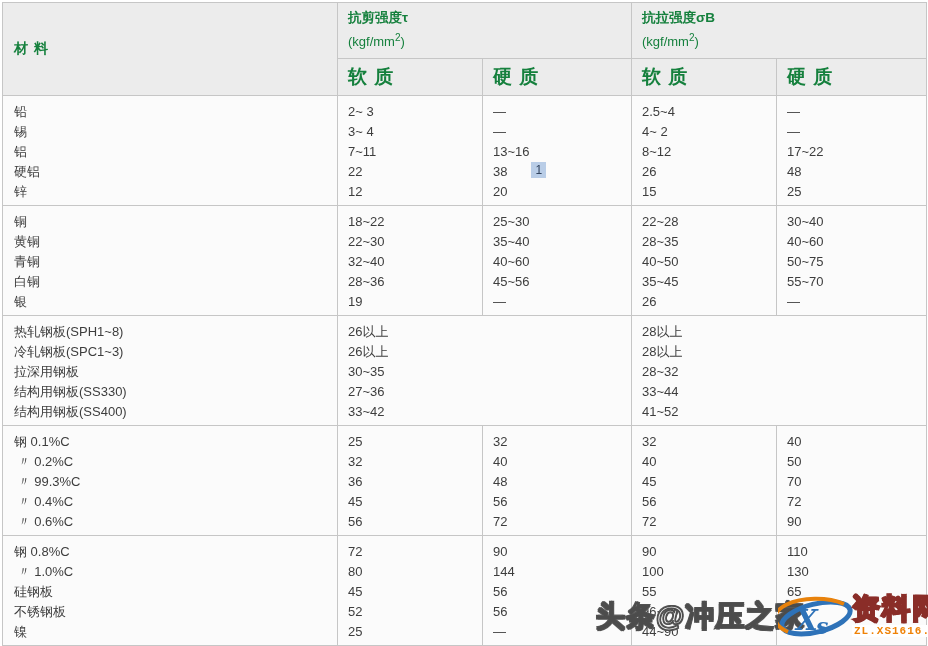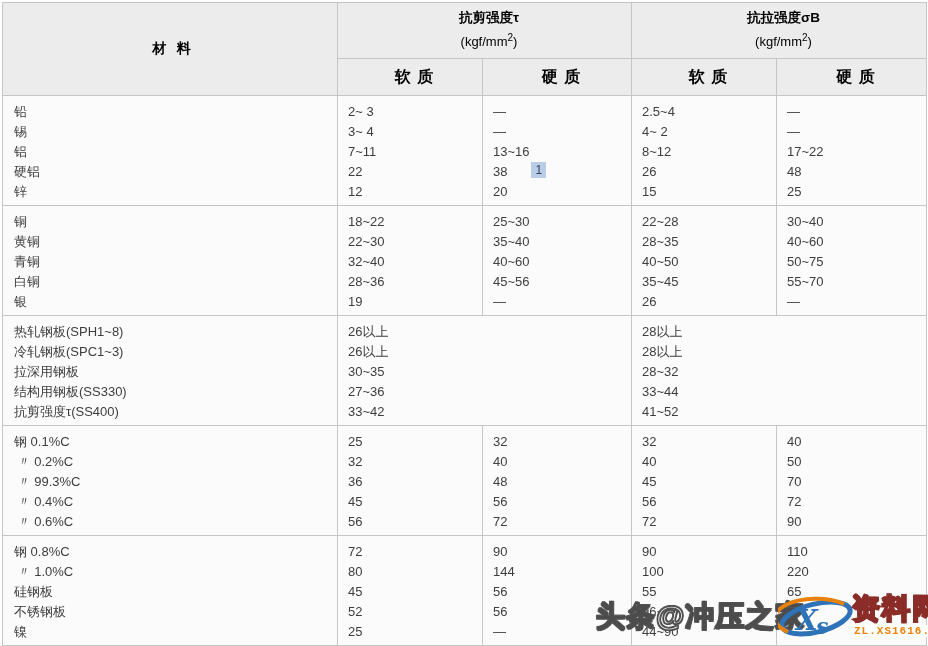--- a/index.html
+++ b/index.html
@@ -2,27 +2,27 @@
 <html><head>
 <meta charset="utf-8">
 <style>
   html,body{margin:0;padding:0;background:#ffffff;}
   body{font-family:"Liberation Sans","DejaVu Sans",sans-serif;color:#3d3d3d;}
   .page{position:relative;width:928px;height:646px;overflow:hidden;background:#ffffff;}
 
   table.data-table{border-collapse:collapse;table-layout:fixed;width:924px;margin:2px;}
   .data-table th,.data-table td{border:1px solid #c6c6c6;}
 
-  thead th{background:#ececec;text-align:center;font-size:13px;font-weight:bold;color:#000000;vertical-align:middle;}
-  th.material-head{padding-left:5px;font-size:14px;letter-spacing:1px;font-family:Liberation Mono, monospace;}
+  thead th{background:#ececec;text-align:left;font-size:13px;font-weight:bold;color:#15803d;vertical-align:middle;}
+  th.material-head{padding-left:11px;font-size:14px;letter-spacing:1px;}
   th.group-head{padding-left:10px;height:53px;}
   th.group-head .g-title{display:block;line-height:20px;font-size:13.5px;}
   th.group-head .g-unit{display:block;line-height:20px;font-size:13px;font-weight:normal;}
   th.group-head sup{font-size:10px;}
-  th.sub-head{padding-left:10px;height:34px;font-size:16px;letter-spacing:1px;}
+  th.sub-head{padding-left:10px;height:34px;font-size:19px;letter-spacing:1px;}
 
   tbody tr{height:110px;}
   tbody td{background:#fbfbfb;vertical-align:top;padding:6px 0 0 10px;font-size:13px;}
   td.material-cell{padding-left:11px;}
   .line{height:20px;line-height:20px;white-space:pre;color:#3d3d3d;}
 
   .badge{display:inline-block;margin-left:24px;padding:0 4px;background:#b9cde7;color:#31435e;
          font-size:12px;line-height:16px;vertical-align:2px;}
 
   
@@ -145,21 +145,21 @@
             <div class="line">55~70</div>
             <div class="line">—</div>
           </td>
         </tr>
         <tr>
           <td class="material-cell">
             <div class="line">热轧钢板(SPH1~8)</div>
             <div class="line">冷轧钢板(SPC1~3)</div>
             <div class="line">拉深用钢板</div>
             <div class="line">结构用钢板(SS330)</div>
-            <div class="line">抗剪强度τ(SS400)</div>
+            <div class="line">结构用钢板(SS400)</div>
           </td>
           <td colspan="2">
             <div class="line">26以上</div>
             <div class="line">26以上</div>
             <div class="line">30~35</div>
             <div class="line">27~36</div>
             <div class="line">33~42</div>
           </td>
           <td colspan="2">
             <div class="line">28以上</div>
@@ -230,21 +230,21 @@
           </td>
           <td>
             <div class="line">90</div>
             <div class="line">100</div>
             <div class="line">55</div>
             <div class="line">96~70</div>
             <div class="line">44~90</div>
           </td>
           <td>
             <div class="line">110</div>
-            <div class="line">220</div>
+            <div class="line">130</div>
             <div class="line">65</div>
             <div class="line"></div>
             <div class="line"></div>
           </td>
         </tr>
       </tbody>
   </table>
 
   <div class="watermark-text">头条@冲压之家</div>
 

